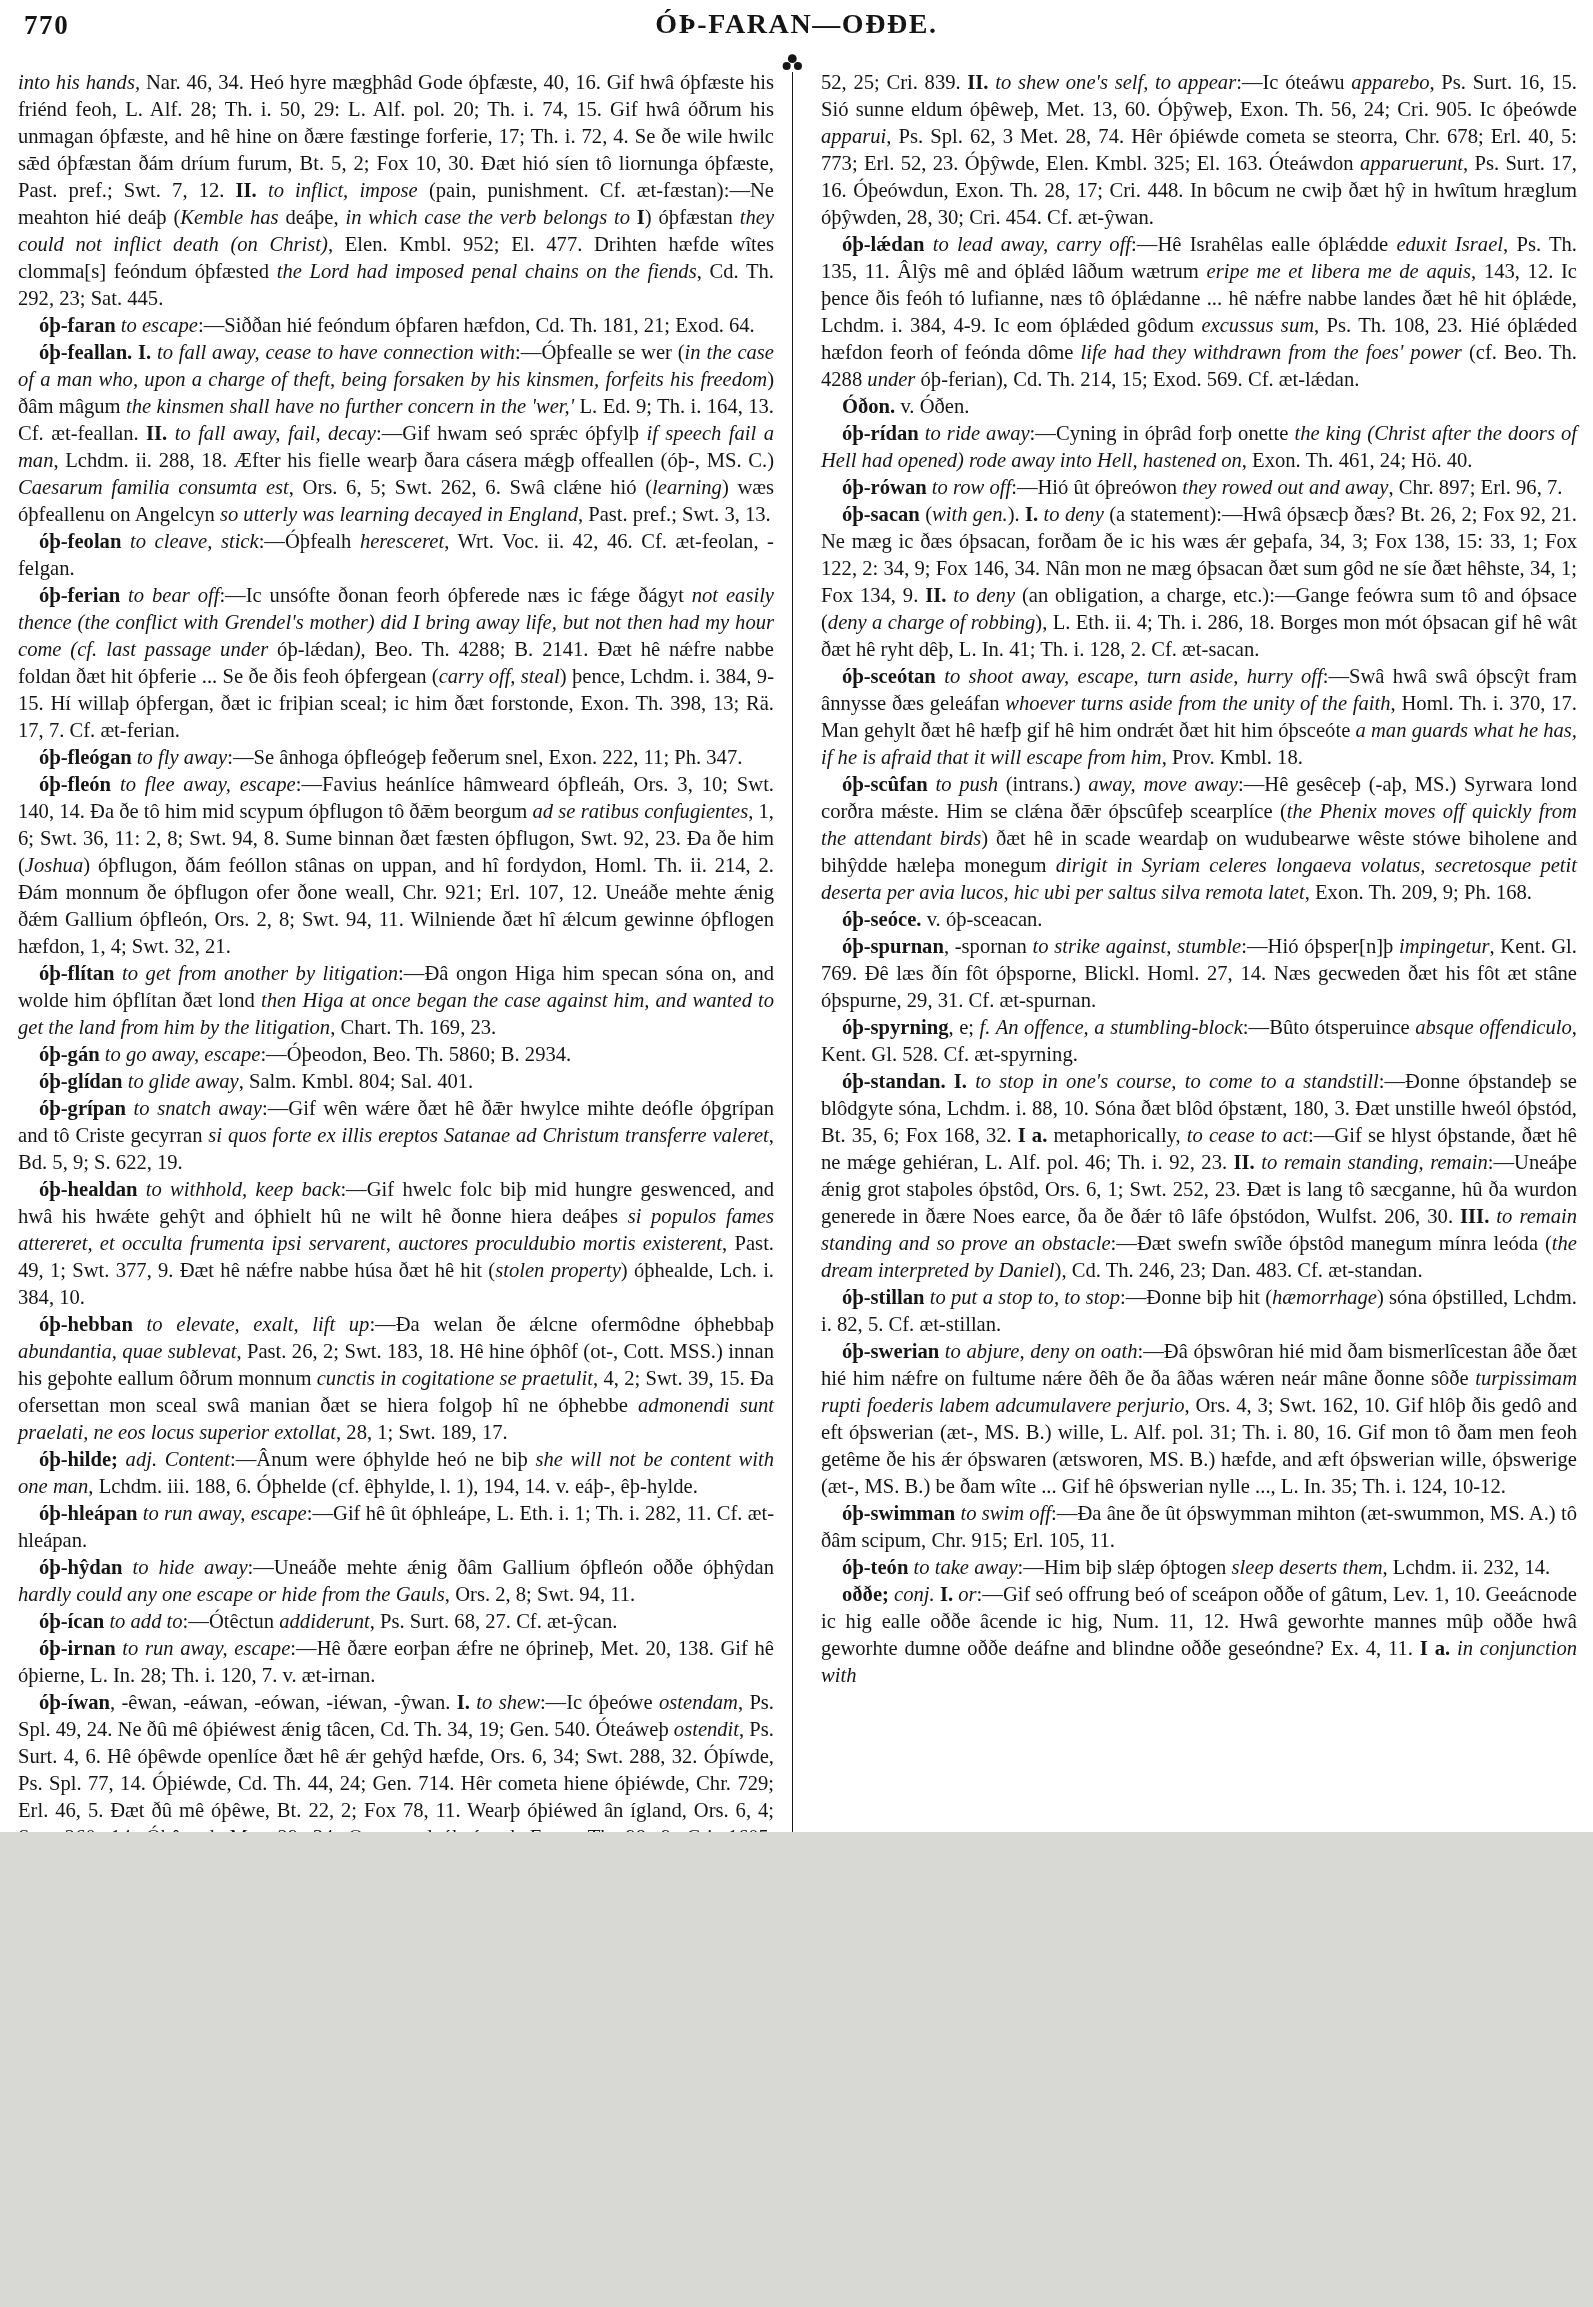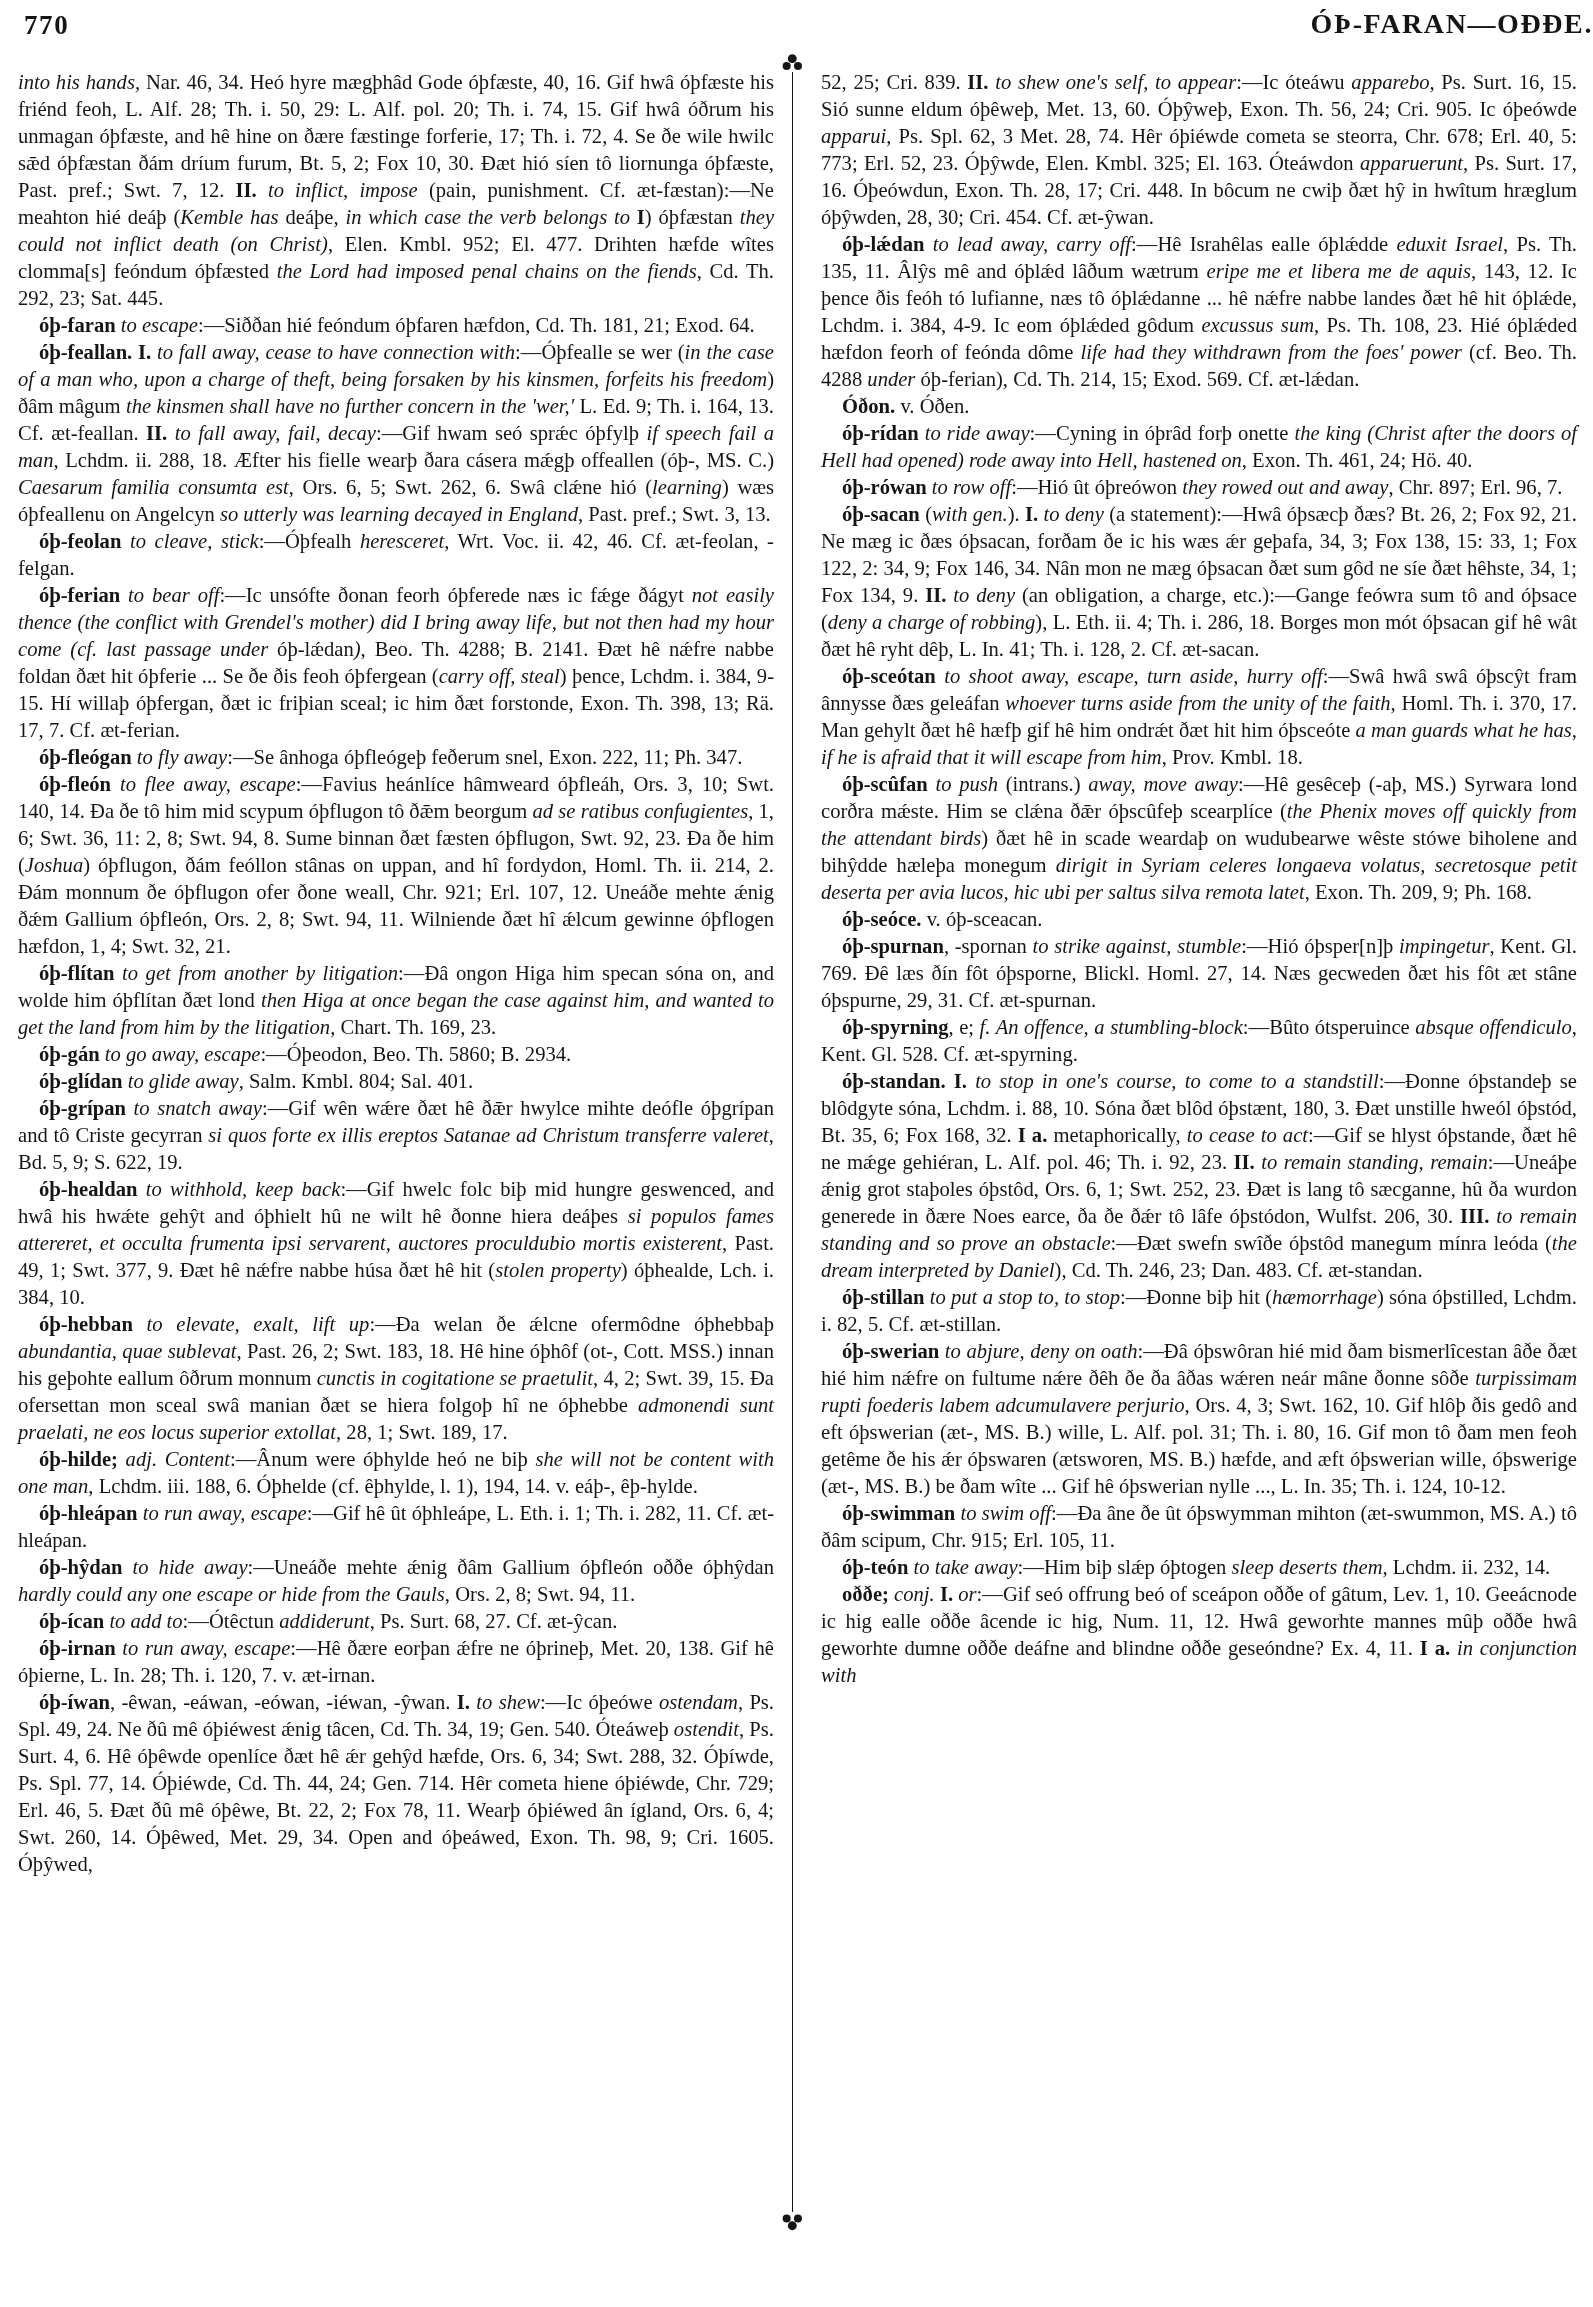--- a/index.html
+++ b/index.html
@@ -1,27 +1,27 @@
 <!DOCTYPE html>
 <html style="font-size:13px"><head>
 <meta charset="utf-8">
 <style>
   html,body { margin:0; padding:0; background:#d8d8d4; }
   .page {
-    position:relative; width:1593px; height:2307px; margin:0 auto;
+    position:relative; width:1593px; height:1832px; margin:0 auto;
     background:#ffffff; color:#151515; overflow:hidden;
     font-family:"Liberation Serif","DejaVu Serif",serif;
   }
   .folio {
     position:absolute; top:9.7px; left:24px;
     font-size:27px; font-weight:bold; letter-spacing:1.6px;
   }
   .running-title {
     position:absolute; top:8px; left:0; width:100%;
-    text-align:right; font-size:28px; font-weight:bold; letter-spacing:1.6px;
+    text-align:center; font-size:28px; font-weight:bold; letter-spacing:1.6px;
   }
   .cols {
     position:absolute; top:69px; left:18px;
     display:flex; gap:47px;
   }
   .col {
     width:756px;
     font-size:20.6px; line-height:27px;
     text-align:justify;
   }

